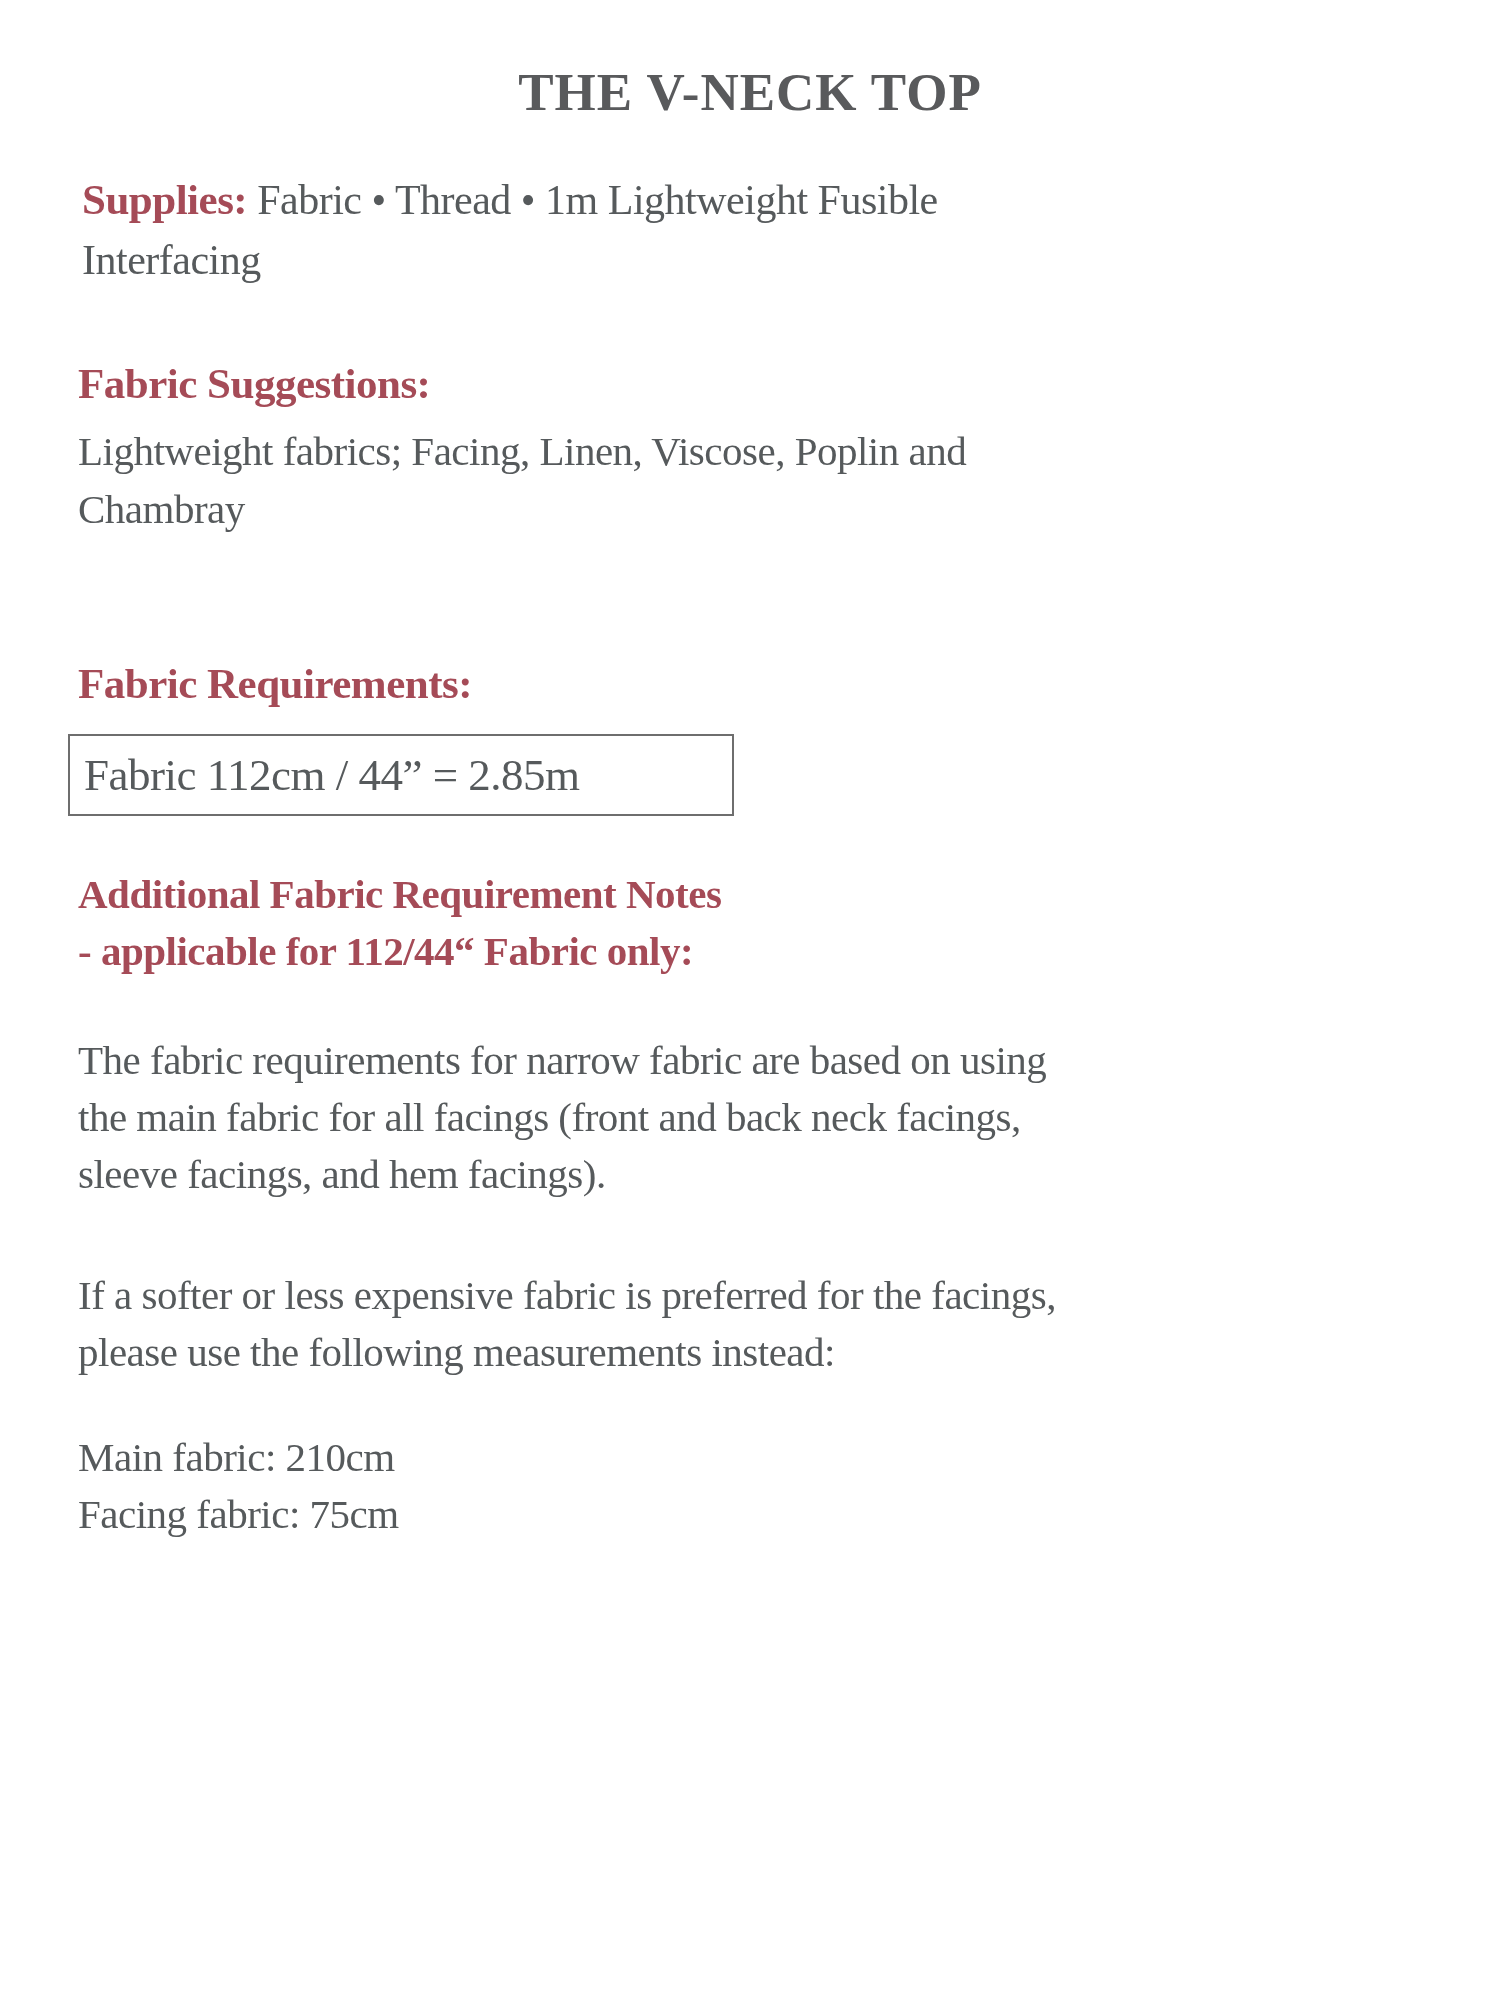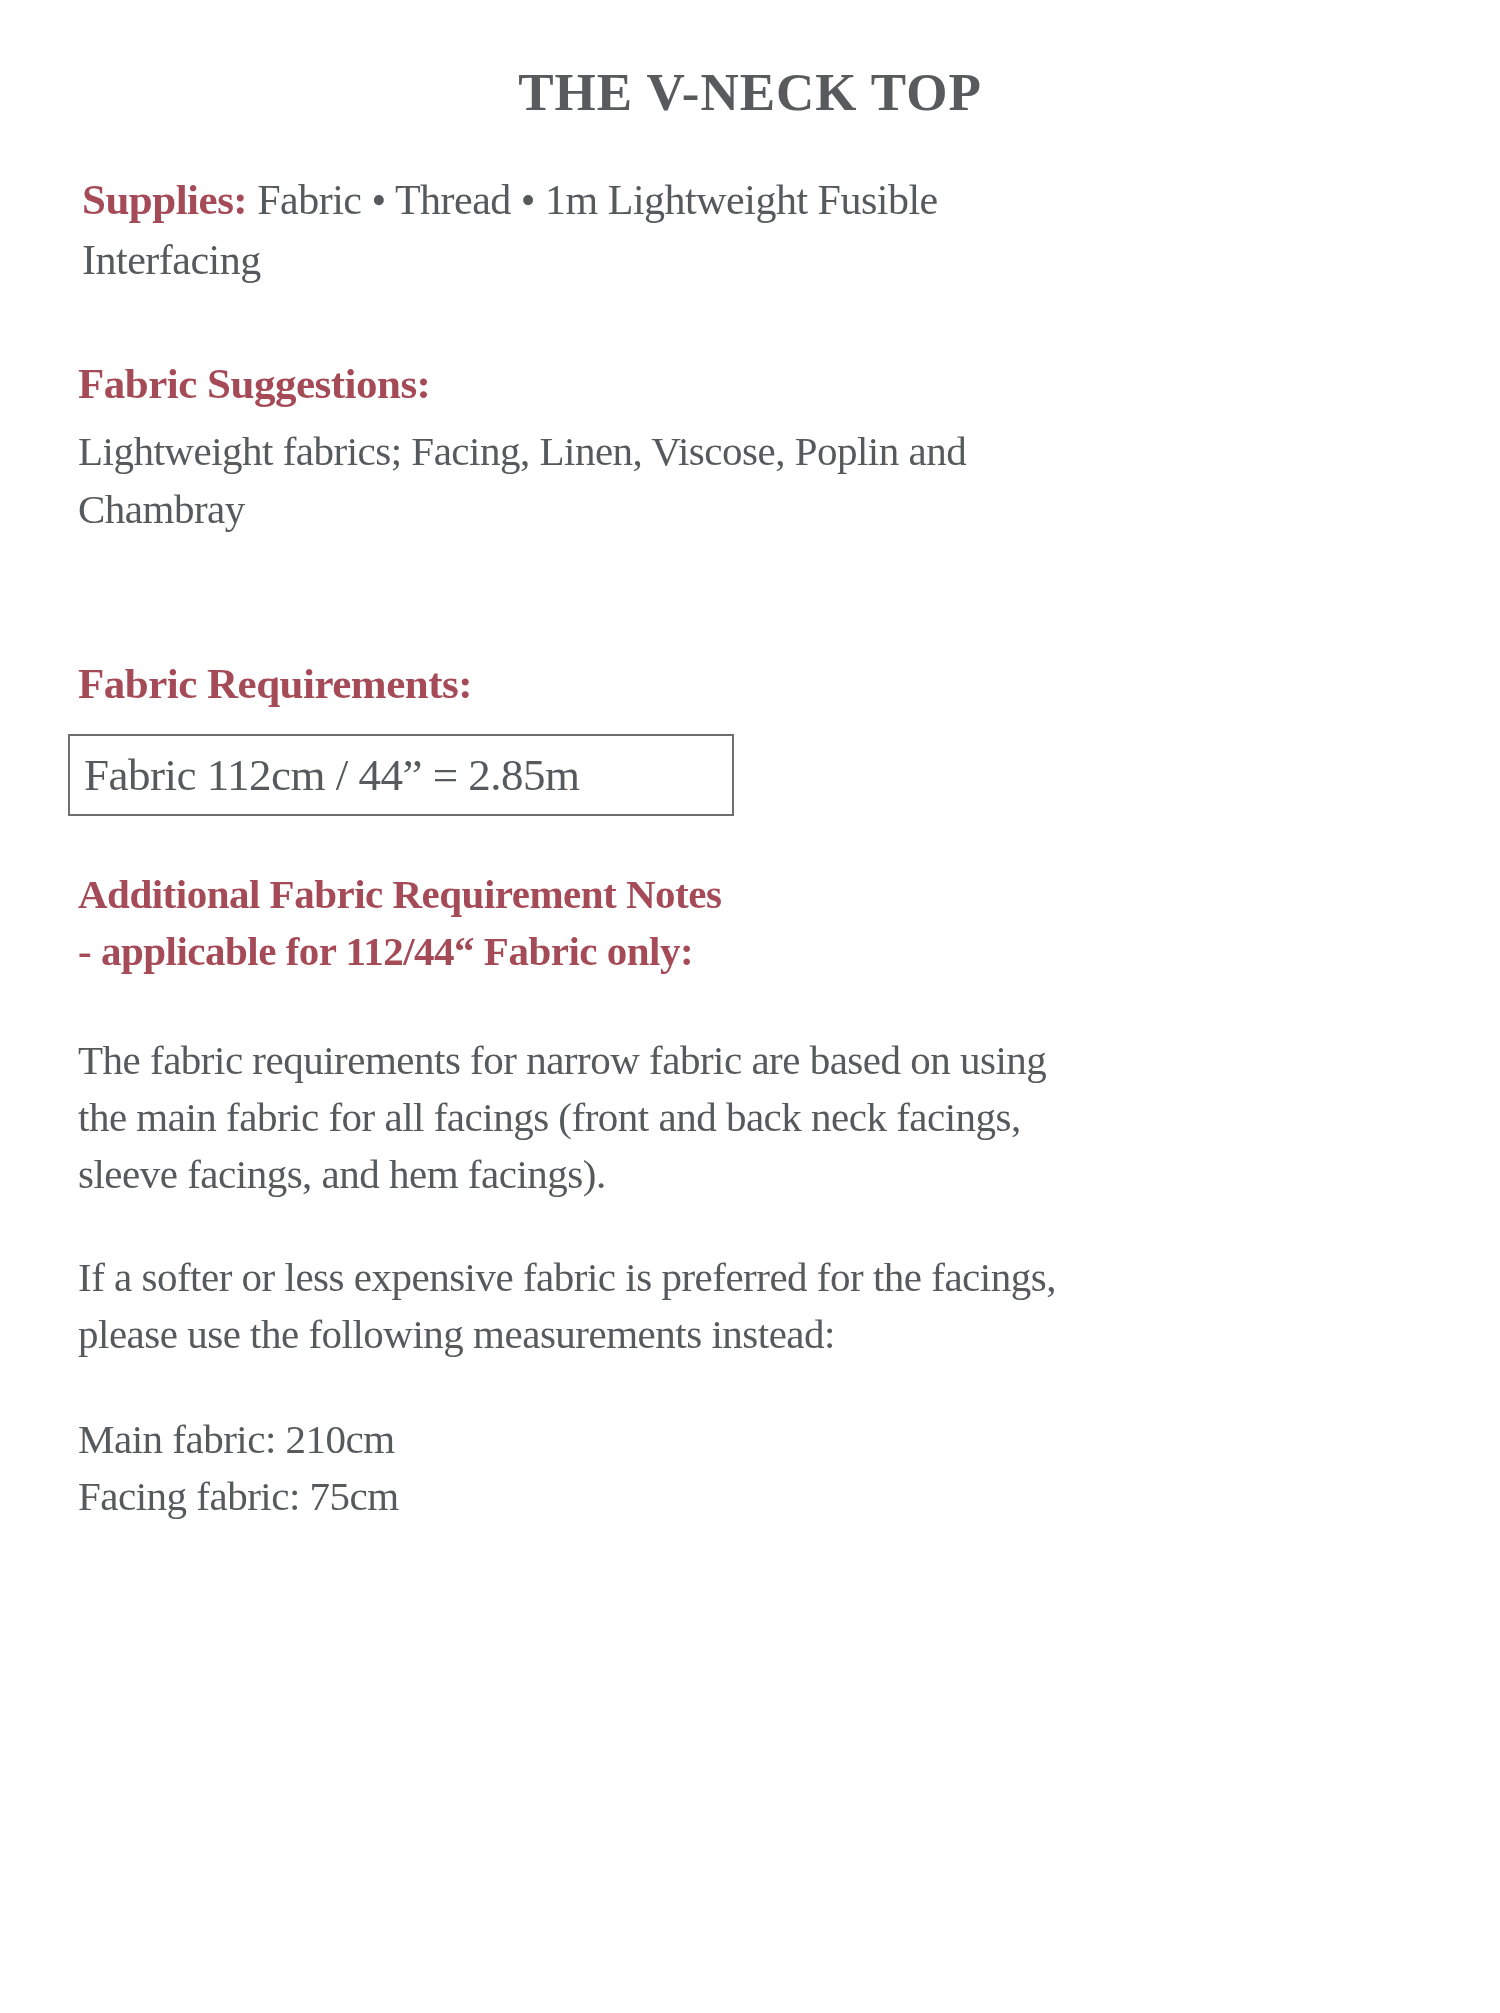--- a/index.html
+++ b/index.html
@@ -78,21 +78,21 @@
     letter-spacing: -0.5px;
     white-space: pre-line;
   }
   .para {
     font-size: 41px;
     line-height: 57px;
     letter-spacing: -0.5px;
     white-space: pre-line;
   }
   .para-1 { margin-top: 52px; }
-  .para-2 { margin-top: 46px; }
+  .para-2 { margin-top: 64px; }
   .para-measure { margin-top: 48px; }
   .para-3 { margin-top: 50px; }
 </style>
 </head>
 <body>
 
 <div class="page">
 
   <h1 class="title">THE V-NECK TOP</h1>
 

